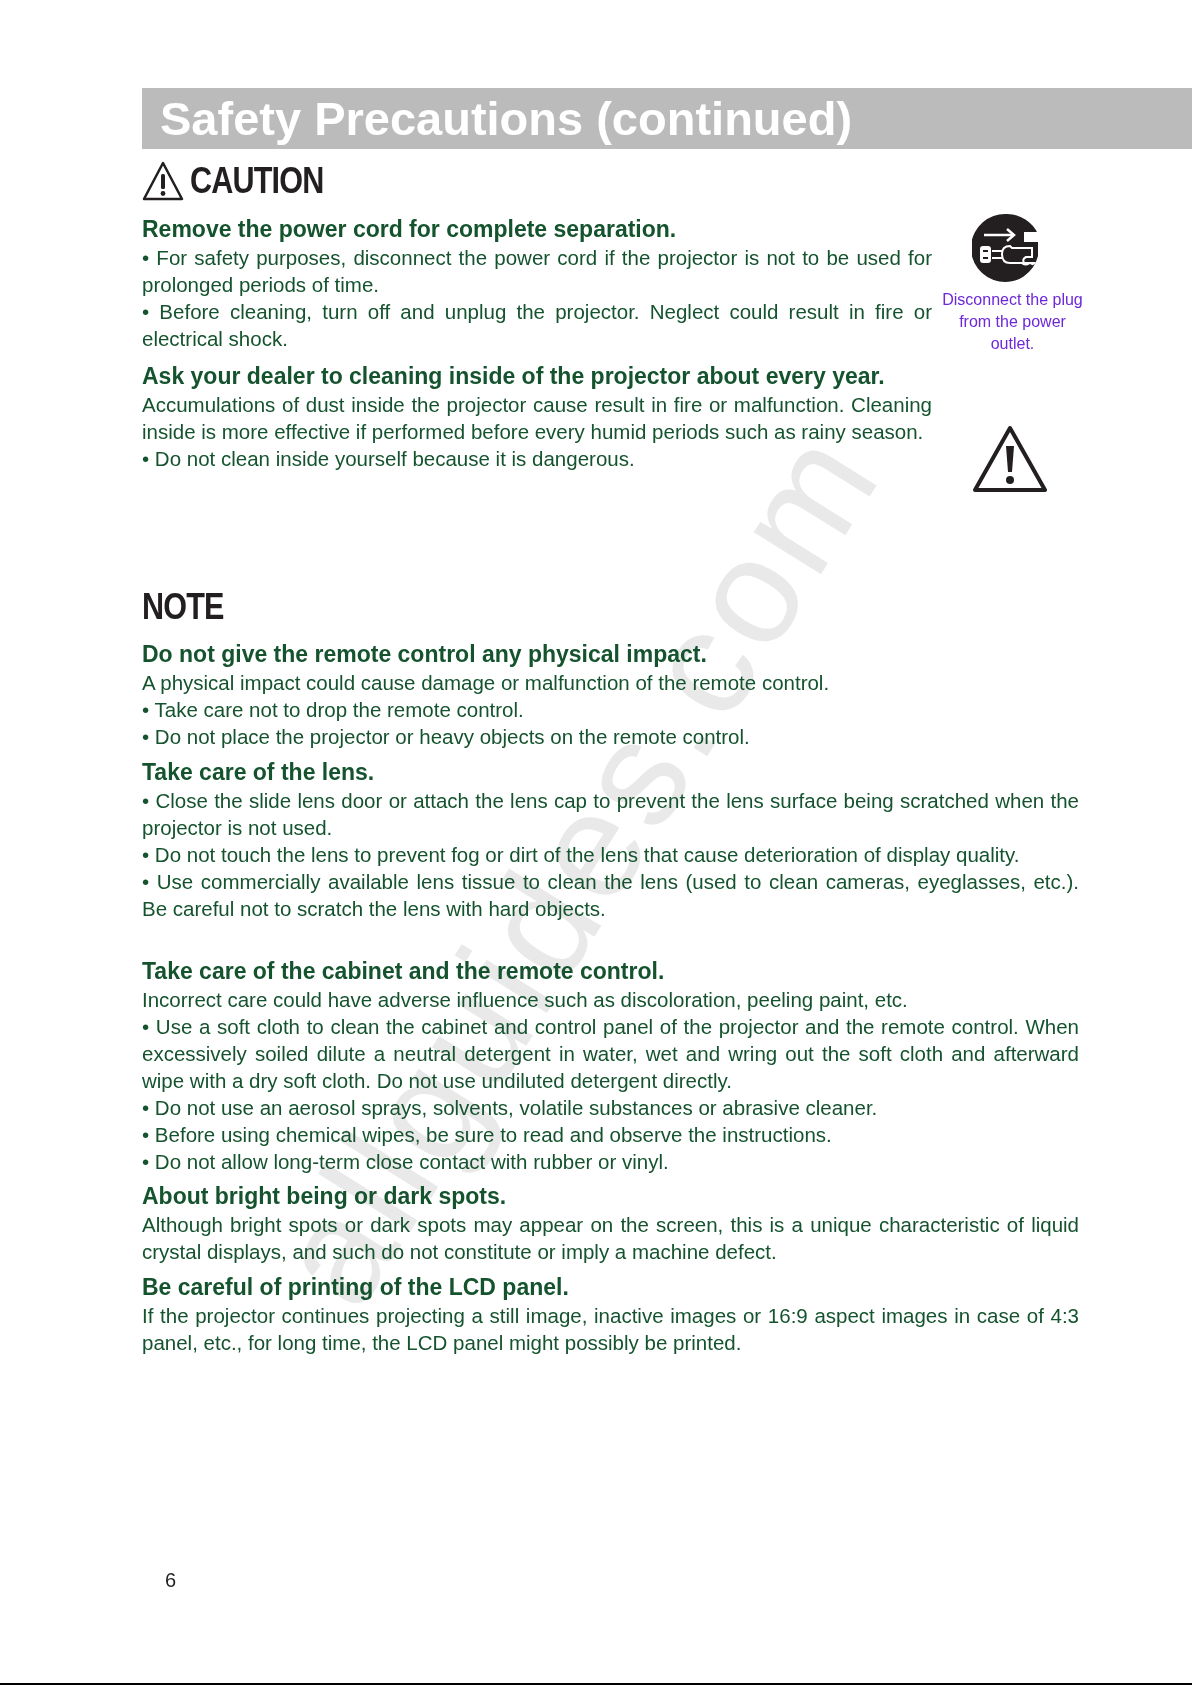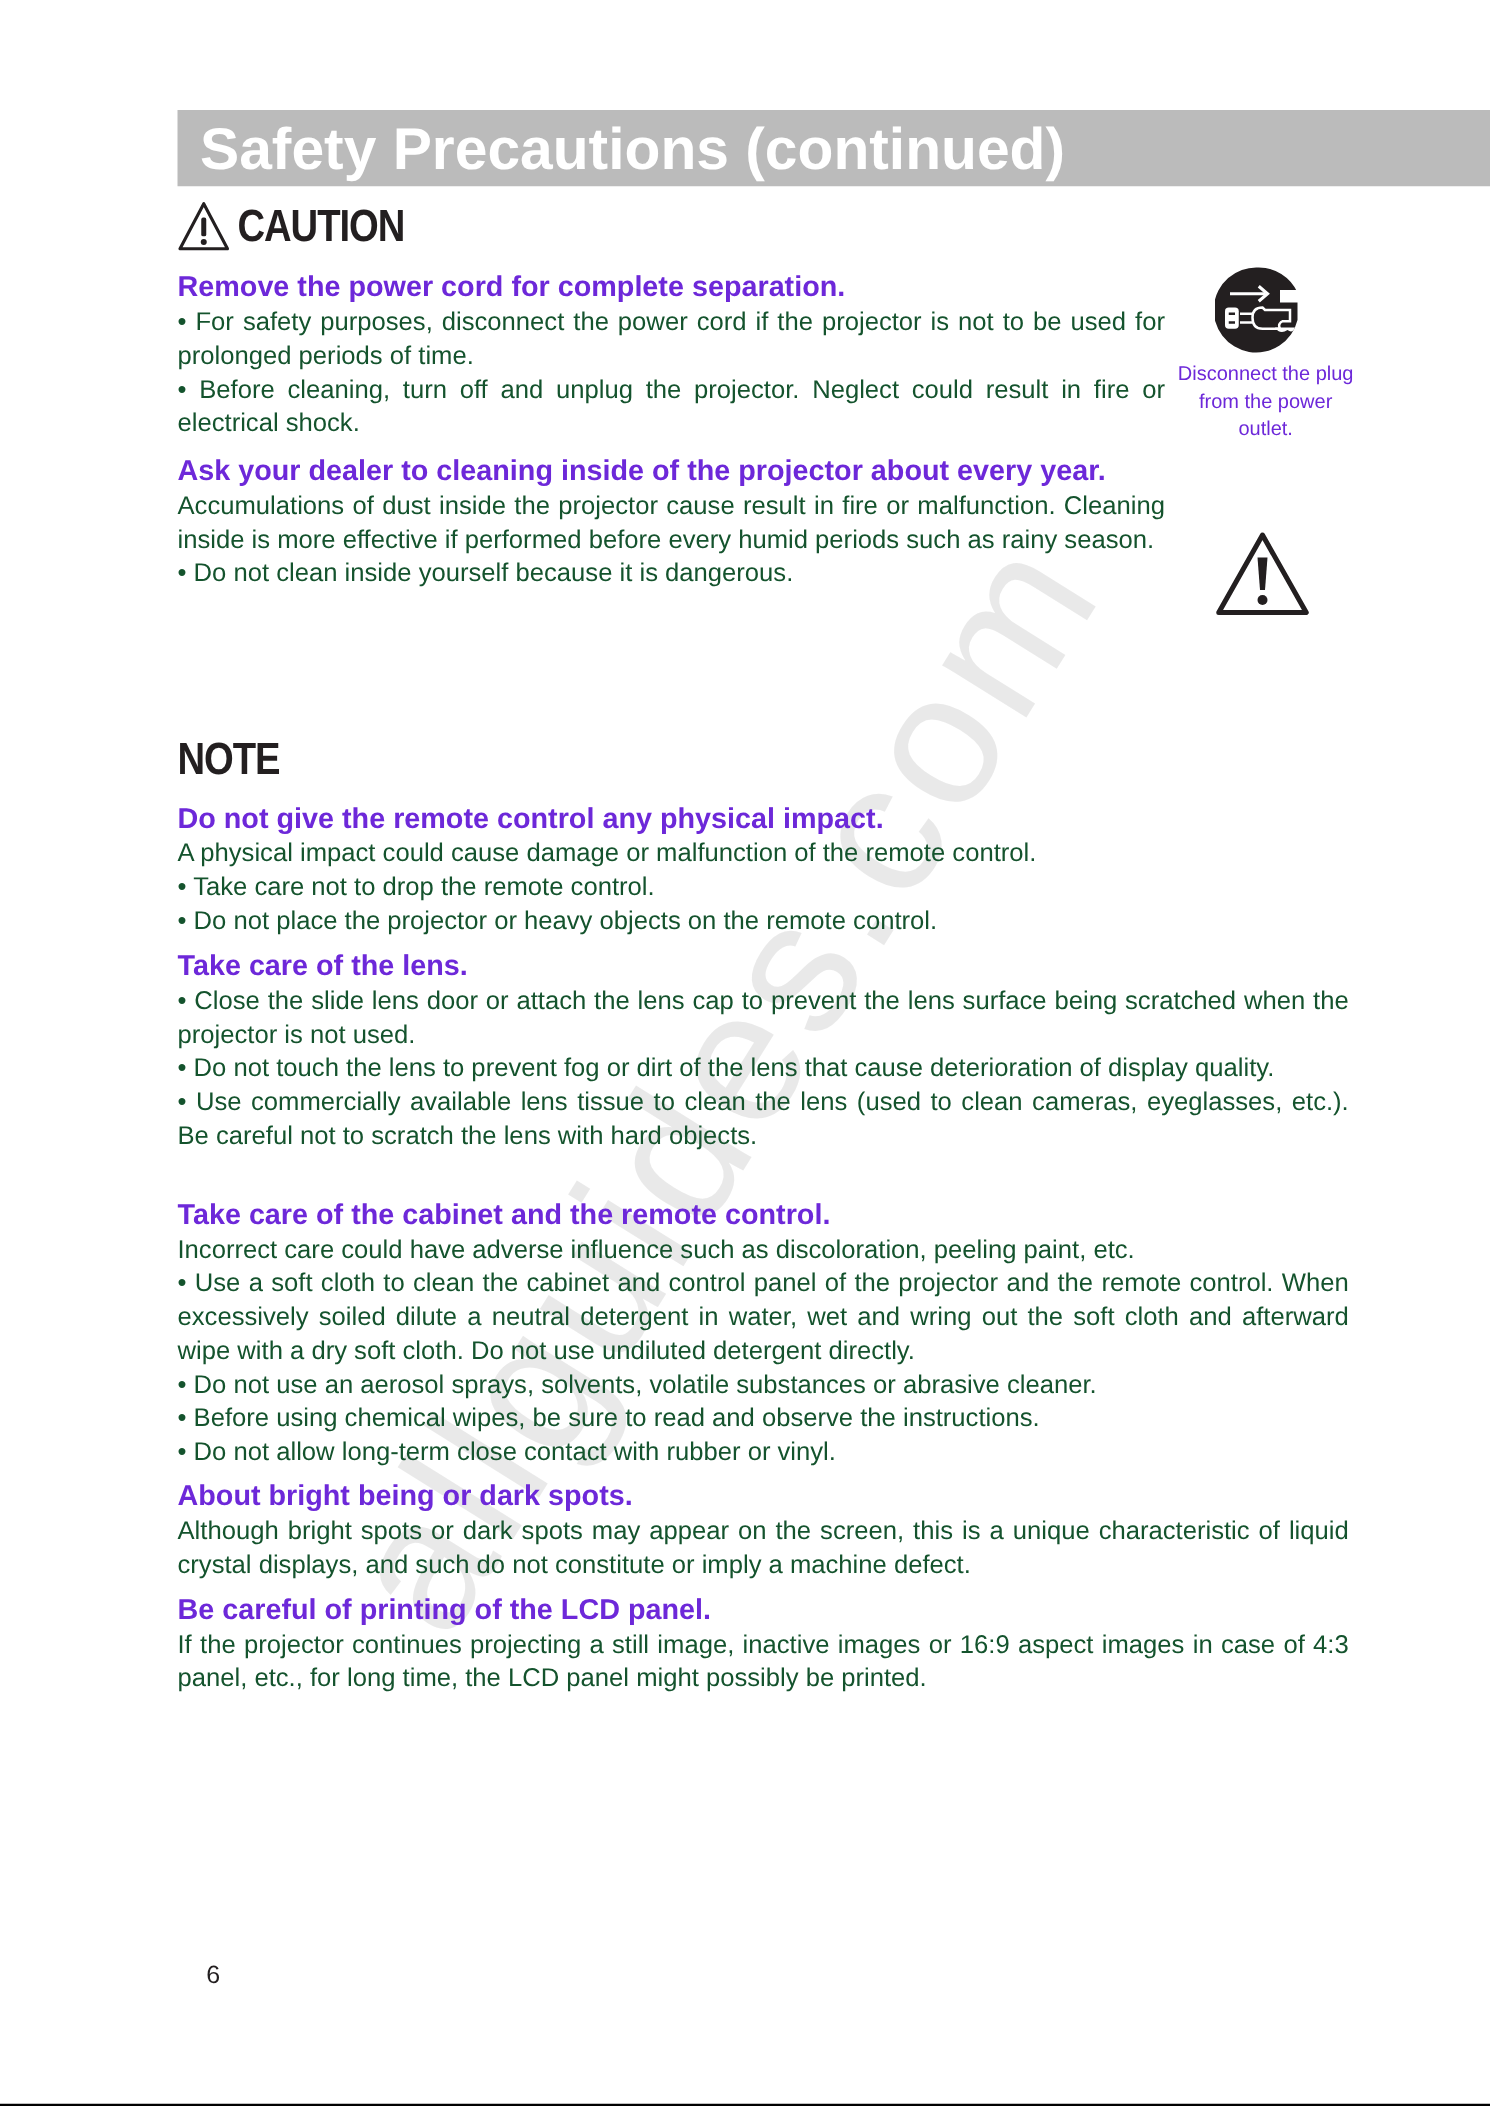--- a/index.html
+++ b/index.html
@@ -12,21 +12,21 @@
   .section-head { position: absolute; left: 142px; display: flex; align-items: center; }
   .section-head .label { font-family: "Liberation Sans", sans-serif; font-weight: bold;
                          font-size: 36px; letter-spacing: -1px; transform: scaleX(0.85); transform-origin: left center;
                          color: #231f20; white-space: nowrap; }
   .caution-head { top: 160px; }
   .caution-head svg { margin-right: 6px; }
   .note-head { top: 586px; }
   .block { position: absolute; left: 142px; }
   .narrow { width: 790px; }
   .wide { width: 937px; }
-  .h { font-weight: bold; font-size: 23px; line-height: 29px; color: #6d28d9; text-align: justify; }
+  .h { font-weight: bold; font-size: 23px; line-height: 29px; color: #14532d; text-align: justify; }
   .p { font-size: 20.5px; line-height: 27px; color: #14532d; text-align: justify; text-align-last: left; }
   .side-icon { position: absolute; }
   .plug-caption { position: absolute; left: 940px; top: 289px; width: 145px; text-align: center;
                   font-size: 16px; line-height: 22px; color: #6d28d9; }
   .page-num { position: absolute; left: 165px; top: 1569px; font-size: 20px; color: #231f20; }
   .bottom-rule { position: absolute; left: 0; top: 1683px; width: 1192px; height: 2px; background: #000; }
   .watermark { position: absolute; left: 80px; top: 780px; font-size: 150px; color: #d0d0d0; opacity: 0.45;
                transform: rotate(-58deg); transform-origin: center; white-space: nowrap; pointer-events: none;
                font-family: "Liberation Sans", sans-serif; letter-spacing: 6px; }
 </style>

